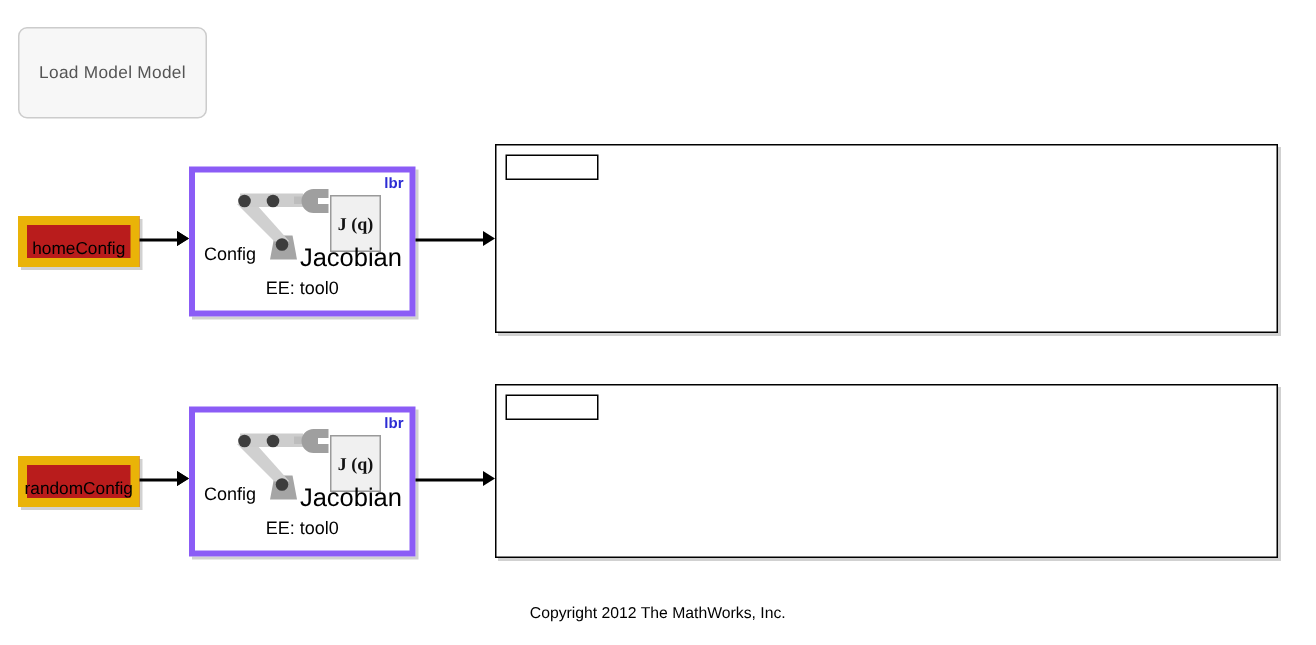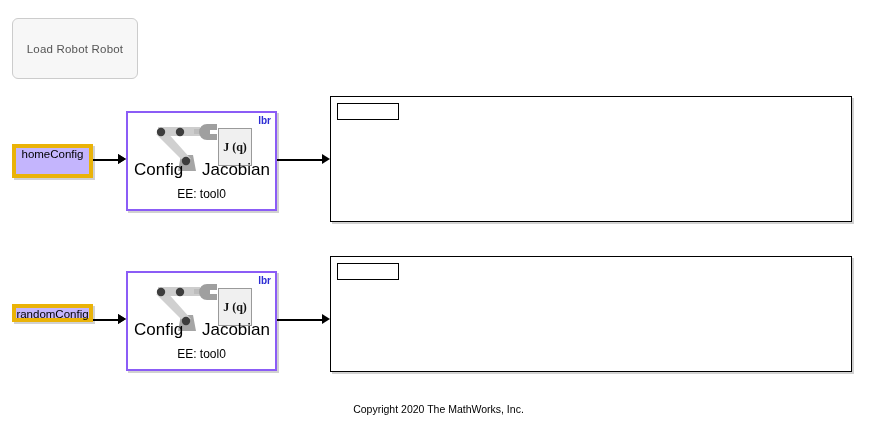--- a/index.html
+++ b/index.html
@@ -34,52 +34,52 @@
     font-size: 11.5px;
     color: #555555;
     letter-spacing: 0.2px;
     box-sizing: border-box;
     cursor: pointer;
   }
 
   
   .src-block {
     position: absolute;
-    background: #c4b5fd;
-    border: 4px solid #eab308;
+    background: #b91c1c;
+    border: 6px solid #eab308;
     box-shadow: 2px 2px 0 0 rgba(0,0,0,0.18);
     display: flex;
-    align-items: flex-start;
+    align-items: flex-end;
     justify-content: center;
     font-size: 11.5px;
     color: #000000;
     box-sizing: border-box;
   }
 
   
   .robot-block {
     position: absolute;
     background: #ffffff;
-    border: 2px solid #8b5cf6;
+    border: 4px solid #8b5cf6;
     box-shadow: 2px 2px 0 0 rgba(0,0,0,0.18);
     box-sizing: border-box;
   }
   .robot-block .lbr-tag {
     position: absolute;
     right: 4px;
     top: 2px;
     font-size: 10px;
     color: #2c2cd4;
     font-weight: 600;
   }
   .robot-block .port-label-in {
     position: absolute;
     left: 6px;
     top: 47px;
-    font-size: 17px;
+    font-size: 12px;
     color: #000000;
   }
   .robot-block .port-label-out {
     position: absolute;
     right: 5px;
     top: 47px;
     font-size: 17px;
     color: #000000;
   }
   .robot-block .ee-label {
@@ -162,21 +162,21 @@
     text-align: center;
     font-size: 10.5px;
     color: #000000;
   }
 </style>
 </head>
 <body>
 
 <div id="canvas">
 
-  <div class="load-button">Load Robot Robot</div>
+  <div class="load-button">Load Model Model</div>
 
   <div class="src-block" style="left:12px; top:144px; width:81px; height:34px;">
     <span>homeConfig</span>
   </div>
 
   <div class="sig-line" style="left:93px; top:159px; width:29px;"></div>
   <div class="sig-arrow" style="left:118px; top:154px;"></div>
 
   <div class="robot-block" style="left:126px; top:111px; width:151px; height:100px;">
     <span class="lbr-tag">lbr</span>
@@ -208,21 +208,21 @@
 
   <div class="sig-arrow" style="left:118px; top:154px;"></div>
 
   <div class="sig-line" style="left:277px; top:159px; width:47px;"></div>
   <div class="sig-arrow" style="left:322px; top:154px;"></div>
 
   <div class="display-block" style="left:330px; top:96px; width:522px; height:126px;">
     <div class="value-box"></div>
   </div>
 
-  <div class="src-block" style="left:12px; top:304px; width:81px; height:18px;">
+  <div class="src-block" style="left:12px; top:304px; width:81px; height:34px;">
     <span>randomConfig</span>
   </div>
 
   <div class="sig-line" style="left:93px; top:319px; width:29px;"></div>
   <div class="sig-arrow" style="left:118px; top:314px;"></div>
 
   <div class="robot-block" style="left:126px; top:271px; width:151px; height:100px;">
     <span class="lbr-tag">lbr</span>
 
     <svg class="robot-svg" width="86" height="60" viewBox="0 0 86 60">
@@ -246,15 +246,15 @@
 
   <div class="sig-arrow" style="left:118px; top:314px;"></div>
 
   <div class="sig-line" style="left:277px; top:319px; width:47px;"></div>
   <div class="sig-arrow" style="left:322px; top:314px;"></div>
 
   <div class="display-block" style="left:330px; top:256px; width:522px; height:116px;">
     <div class="value-box"></div>
   </div>
 
-  <div class="copyright">Copyright 2020 The MathWorks, Inc.</div>
+  <div class="copyright">Copyright 2012 The MathWorks, Inc.</div>
 
 </div>
 
 </body></html>

